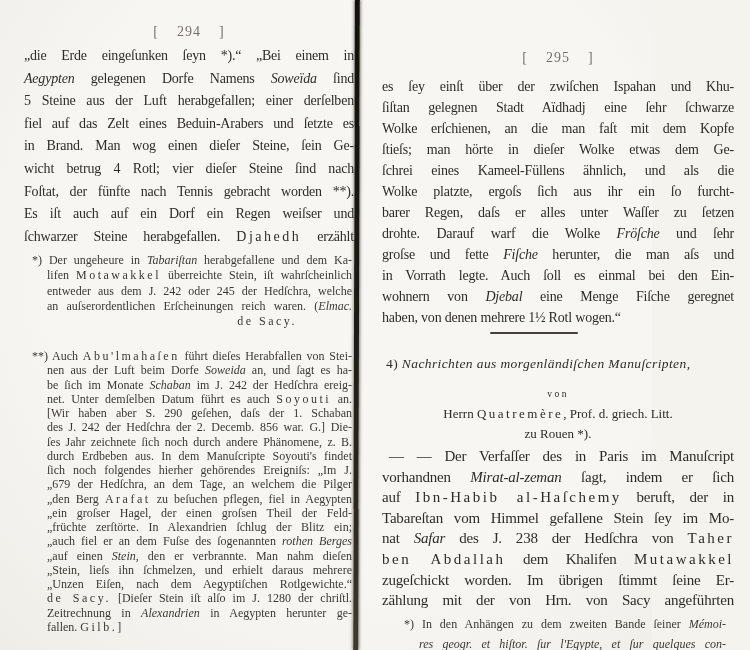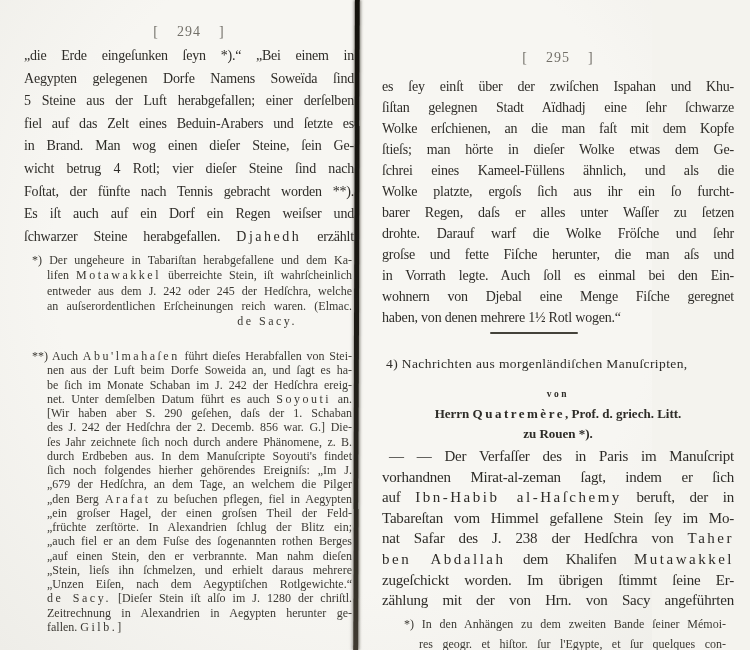--- a/index.html
+++ b/index.html
@@ -27,24 +27,24 @@
   .pl .body-text{top:45px;left:24px;width:330px;line-height:22.6px;}
   .pr .body-text{top:40px;left:4px;width:352px;line-height:21px;}
   .fn{position:absolute;font-size:12px;color:#3b3933;padding-left:15px;box-sizing:border-box;}
   .fn1{top:253px;left:32px;width:320px;line-height:15.3px;}
   .fn2{top:349px;left:32px;width:320px;line-height:14.25px;}
   .fnr{top:578px;left:26px;width:322px;line-height:20.4px;}
   .rule{position:absolute;top:296px;left:112px;width:88px;height:2px;background:#44423a;border-radius:1px;}
   .sect{position:absolute;top:320px;left:8px;width:356px;font-size:13.5px;letter-spacing:.4px;}
   .sect .ln{text-align:right;text-align-last:left;}
   .byline{position:absolute;top:348px;left:4px;width:352px;font-size:13px;line-height:20px;}
-  .byline .ln{text-align:center;text-align-last:center;font-weight:bold;}
+  .byline .ln{text-align:center;text-align-last:center;}
   .para{position:absolute;top:410px;left:4px;width:352px;font-size:15px;letter-spacing:-.2px;line-height:20.6px;}
   .ln{text-align:justify;text-align-last:justify;}
-  .i{}
+  .i{font-style:italic;}
   .sp{letter-spacing:2.5px;}
   .isp{font-style:italic;letter-spacing:2px;}
   .al-l{text-align:center;text-align-last:left;}
   .al-r{text-align:right;text-align-last:right;padding-right:55px;}
   .al-hang{text-indent:-15px;}
   .al-ind{text-indent:7px;}
   .al-sm{font-size:9.5px;letter-spacing:1px;}
 </style>
 </head>
 <body>

